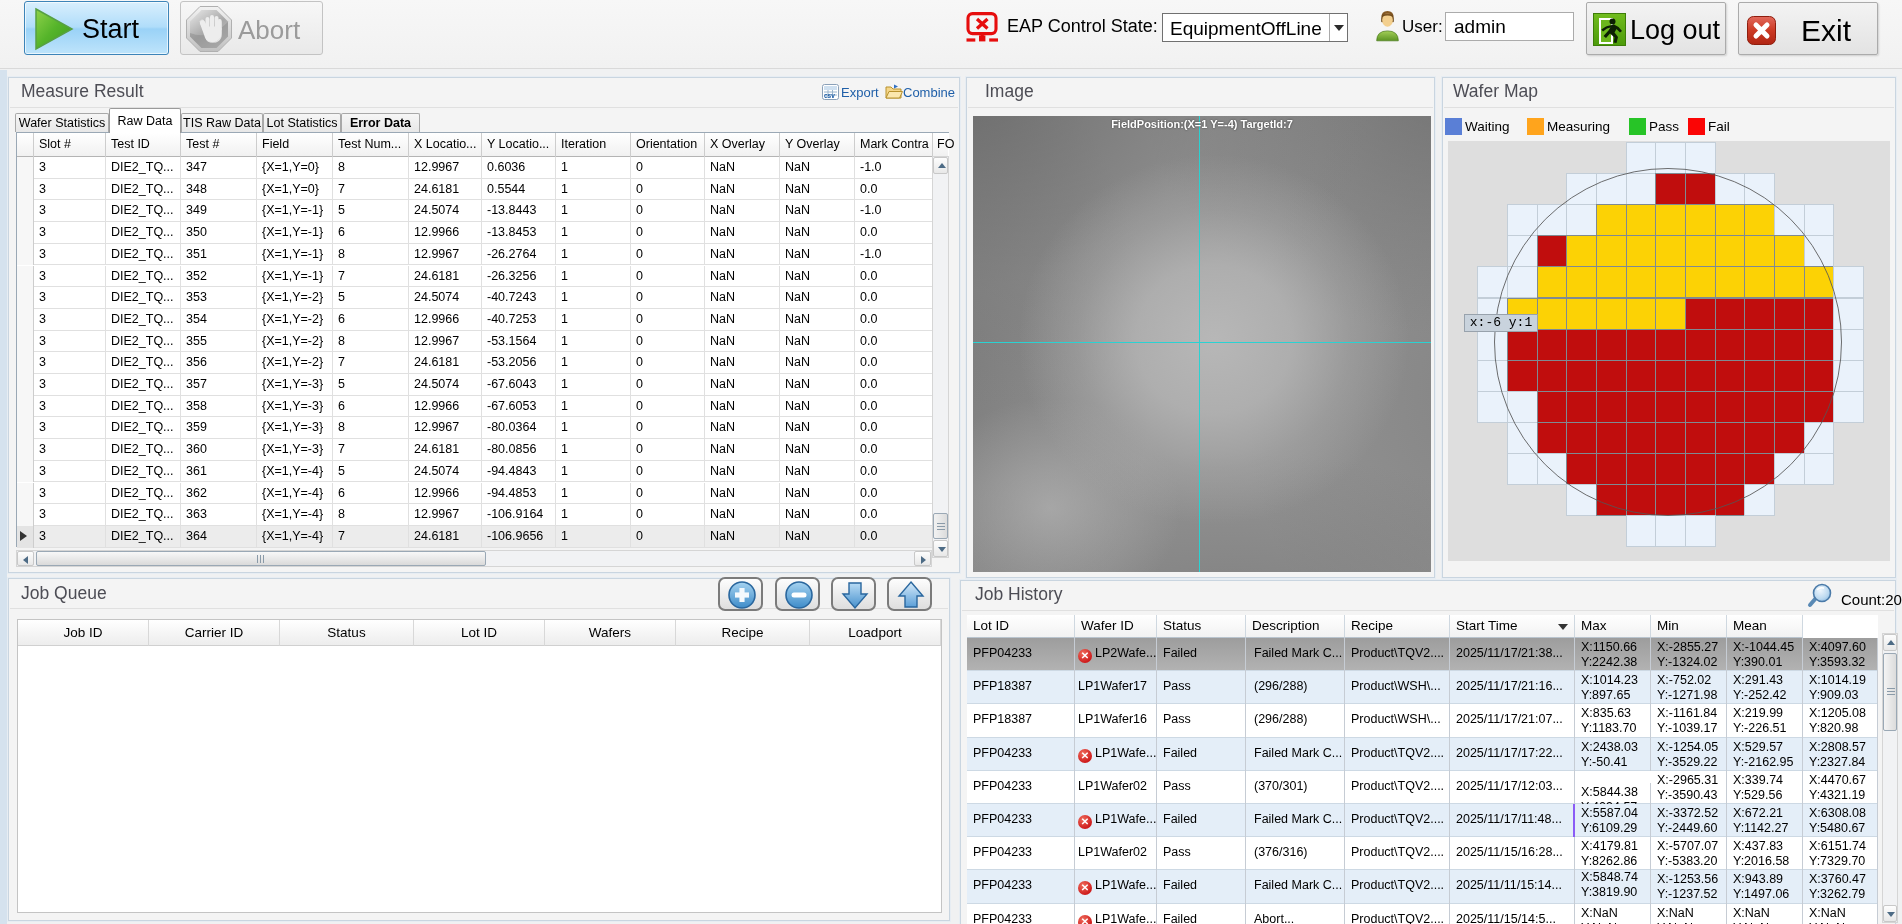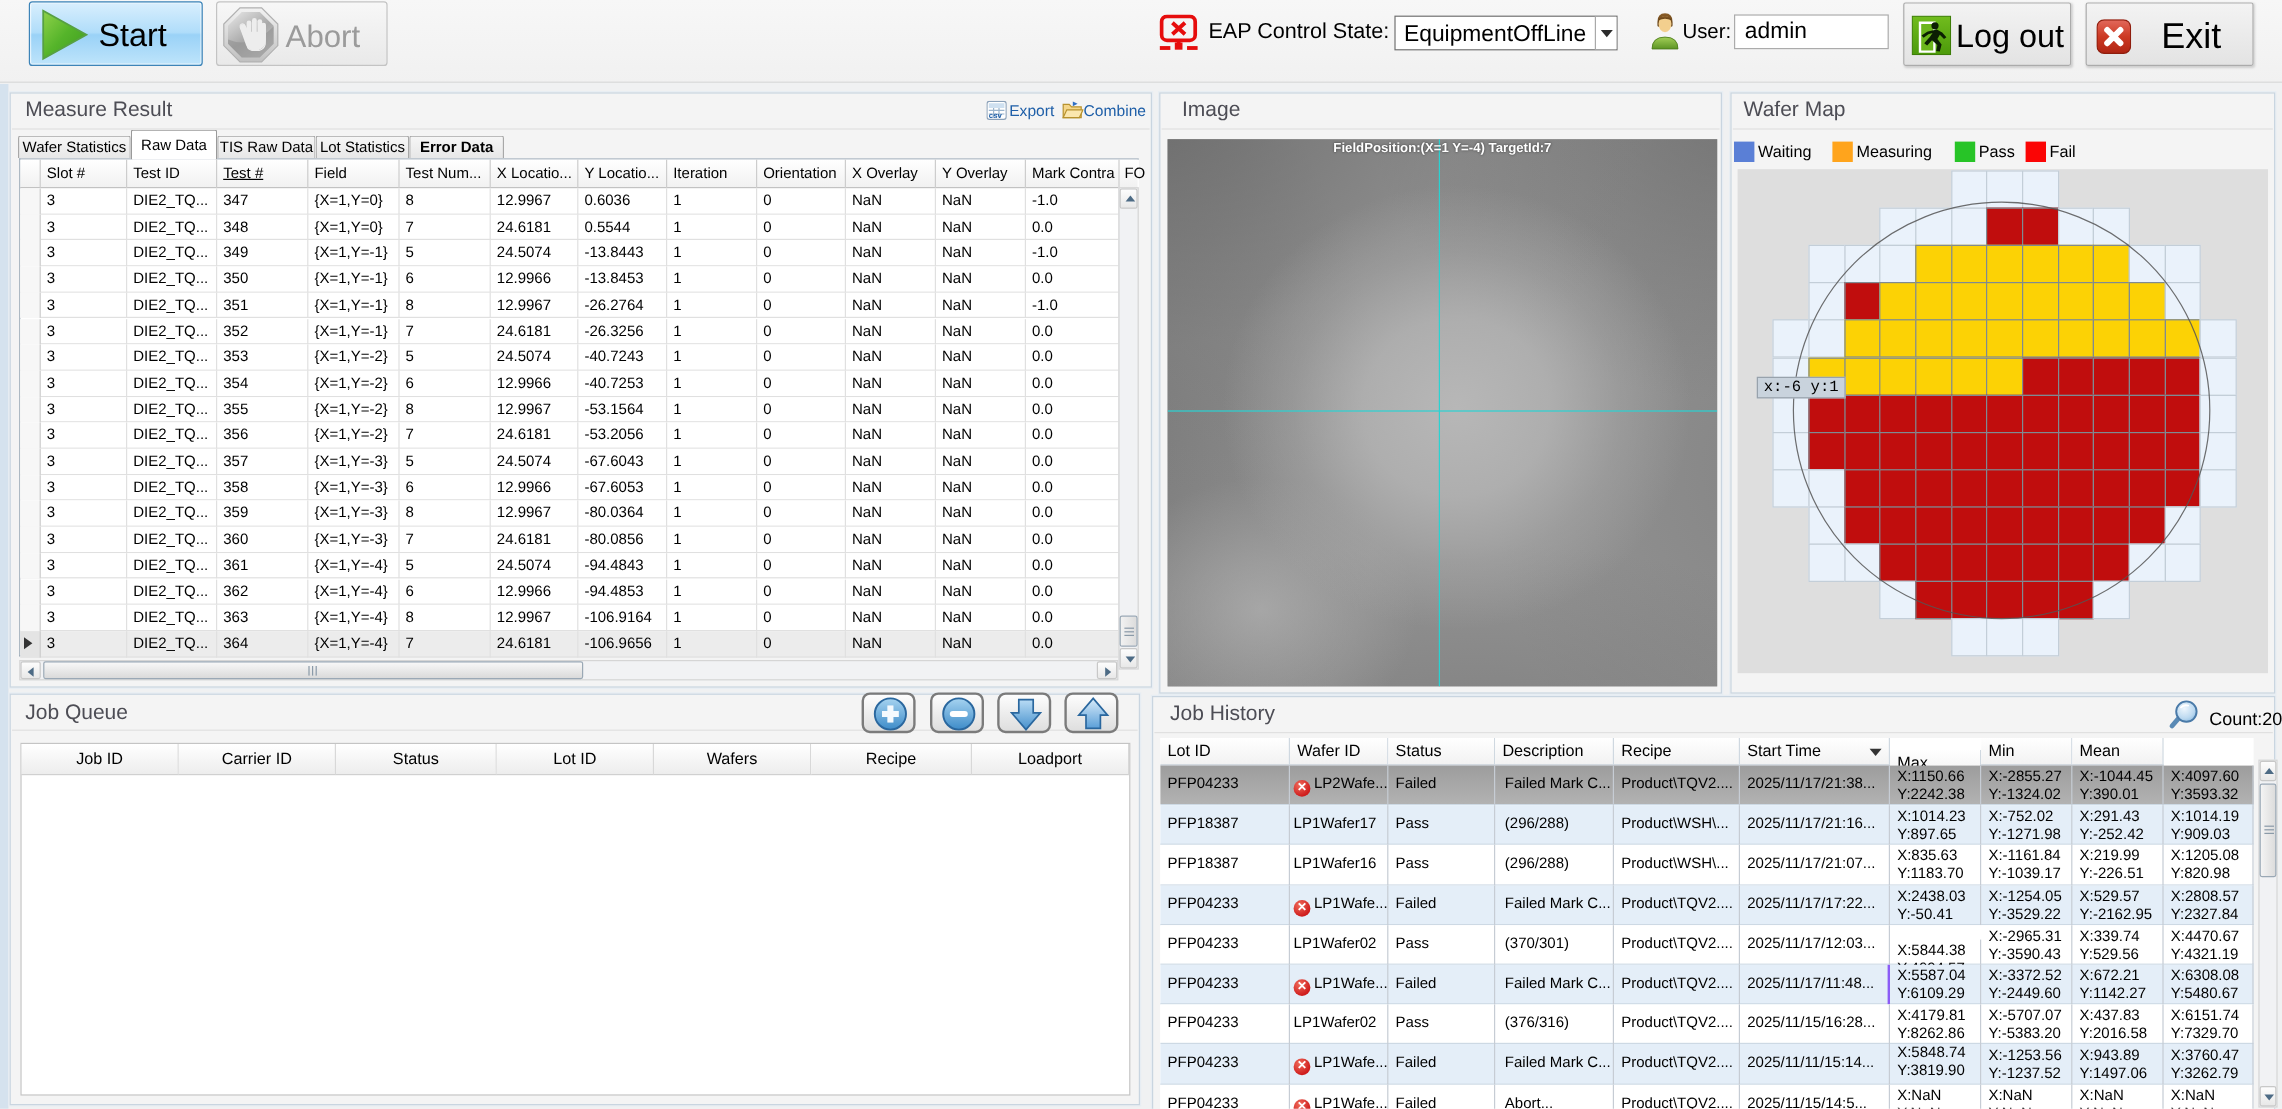--- a/index.html
+++ b/index.html
@@ -148,21 +148,21 @@
 <div class="abs" style="left:15px;top:113px;width:94px;height:19px;background:linear-gradient(#f6f6f6,#e7e7e7);border:1px solid #a8a8a8;border-bottom:none;border-radius:2px 2px 0 0;text-align:center;font-size:12.5px;line-height:18px;color:#000;">Wafer Statistics</div>
 <div class="abs" style="left:109px;top:108px;width:72px;height:25px;background:#fff;border:1px solid #9a9a9a;border-bottom:none;border-radius:2px 2px 0 0;z-index:5;text-align:center;font-size:12.5px;line-height:24px;color:#000;">Raw Data</div>
 <div class="abs" style="left:181px;top:113px;width:82px;height:19px;background:linear-gradient(#f6f6f6,#e7e7e7);border:1px solid #a8a8a8;border-bottom:none;border-radius:2px 2px 0 0;text-align:center;font-size:12.5px;line-height:18px;color:#000;">TIS Raw Data</div>
 <div class="abs" style="left:263px;top:113px;width:78px;height:19px;background:linear-gradient(#f6f6f6,#e7e7e7);border:1px solid #a8a8a8;border-bottom:none;border-radius:2px 2px 0 0;text-align:center;font-size:12.5px;line-height:18px;color:#000;">Lot Statistics</div>
 <div class="abs" style="left:341px;top:113px;width:79px;height:19px;background:linear-gradient(#f6f6f6,#e7e7e7);border:1px solid #a8a8a8;border-bottom:none;border-radius:2px 2px 0 0;text-align:center;font-size:12.5px;line-height:18px;color:#000;font-weight:bold;">Error Data</div>
 <div class="abs" style="left:16px;top:132px;width:933px;height:415px;background:#fff;border:1px solid #9aa8b5;border-right:none;">
 <div class="abs" style="left:0;top:0;width:931px;height:24px;background:linear-gradient(#ffffff,#f1f1f1);border-bottom:1px solid #b4b4b4;"></div>
 <div class="abs" style="left:0px;top:0;width:17px;height:24px;border-right:1px solid #cdcdcd;font-size:12.5px;line-height:23px;padding-left:5px;white-space:nowrap;overflow:hidden;"></div>
 <div class="abs" style="left:17px;top:0;width:72px;height:24px;border-right:1px solid #cdcdcd;font-size:12.5px;line-height:23px;padding-left:5px;white-space:nowrap;overflow:hidden;">Slot #</div>
 <div class="abs" style="left:89px;top:0;width:75px;height:24px;border-right:1px solid #cdcdcd;font-size:12.5px;line-height:23px;padding-left:5px;white-space:nowrap;overflow:hidden;">Test ID</div>
-<div class="abs" style="left:164px;top:0;width:76px;height:24px;border-right:1px solid #cdcdcd;font-size:12.5px;line-height:23px;padding-left:5px;white-space:nowrap;overflow:hidden;text-decoration:underline;">Test #</div>
+<div class="abs" style="left:164px;top:0;width:76px;height:24px;border-right:1px solid #cdcdcd;font-size:12.5px;line-height:23px;padding-left:5px;white-space:nowrap;overflow:hidden;">Test #</div>
 <div class="abs" style="left:240px;top:0;width:76px;height:24px;border-right:1px solid #cdcdcd;font-size:12.5px;line-height:23px;padding-left:5px;white-space:nowrap;overflow:hidden;">Field</div>
 <div class="abs" style="left:316px;top:0;width:76px;height:24px;border-right:1px solid #cdcdcd;font-size:12.5px;line-height:23px;padding-left:5px;white-space:nowrap;overflow:hidden;">Test Num...</div>
 <div class="abs" style="left:392px;top:0;width:73px;height:24px;border-right:1px solid #cdcdcd;font-size:12.5px;line-height:23px;padding-left:5px;white-space:nowrap;overflow:hidden;">X Locatio...</div>
 <div class="abs" style="left:465px;top:0;width:74px;height:24px;border-right:1px solid #cdcdcd;font-size:12.5px;line-height:23px;padding-left:5px;white-space:nowrap;overflow:hidden;">Y Locatio...</div>
 <div class="abs" style="left:539px;top:0;width:75px;height:24px;border-right:1px solid #cdcdcd;font-size:12.5px;line-height:23px;padding-left:5px;white-space:nowrap;overflow:hidden;">Iteration</div>
 <div class="abs" style="left:614px;top:0;width:74px;height:24px;border-right:1px solid #cdcdcd;font-size:12.5px;line-height:23px;padding-left:5px;white-space:nowrap;overflow:hidden;">Orientation</div>
 <div class="abs" style="left:688px;top:0;width:75px;height:24px;border-right:1px solid #cdcdcd;font-size:12.5px;line-height:23px;padding-left:5px;white-space:nowrap;overflow:hidden;">X Overlay</div>
 <div class="abs" style="left:763px;top:0;width:75px;height:24px;border-right:1px solid #cdcdcd;font-size:12.5px;line-height:23px;padding-left:5px;white-space:nowrap;overflow:hidden;">Y Overlay</div>
 <div class="abs" style="left:838px;top:0;width:78px;height:24px;border-right:1px solid #cdcdcd;font-size:12.5px;line-height:23px;padding-left:5px;white-space:nowrap;overflow:hidden;">Mark Contra</div>
 <div class="abs" style="left:920px;top:0;width:13px;height:24px;font-size:12.5px;line-height:23px;">FO</div>
@@ -697,21 +697,21 @@
  <path d="M11.5 6.5 Q14 4 17.5 5" stroke="#fff" stroke-width="1.6" fill="none" stroke-linecap="round"></path>
 </svg>
 <div class="abs" style="left:1841px;top:591px;font-size:15px;color:#000;">Count:20</div>
 <div class="abs" style="left:967px;top:615px;width:911px;height:312px;background:#fff;">
 <div class="abs" style="left:0px;top:0;width:108px;height:23px;background:linear-gradient(#ffffff,#f2f2f2);border-right:1px solid #cfd8e0;border-bottom:1px solid #b9c4ce;font-size:13.5px;line-height:22px;padding-left:6px;">Lot ID</div>
 <div class="abs" style="left:108px;top:0;width:82px;height:23px;background:linear-gradient(#ffffff,#f2f2f2);border-right:1px solid #cfd8e0;border-bottom:1px solid #b9c4ce;font-size:13.5px;line-height:22px;padding-left:6px;">Wafer ID</div>
 <div class="abs" style="left:190px;top:0;width:89px;height:23px;background:linear-gradient(#ffffff,#f2f2f2);border-right:1px solid #cfd8e0;border-bottom:1px solid #b9c4ce;font-size:13.5px;line-height:22px;padding-left:6px;">Status</div>
 <div class="abs" style="left:279px;top:0;width:99px;height:23px;background:linear-gradient(#ffffff,#f2f2f2);border-right:1px solid #cfd8e0;border-bottom:1px solid #b9c4ce;font-size:13.5px;line-height:22px;padding-left:6px;">Description</div>
 <div class="abs" style="left:378px;top:0;width:105px;height:23px;background:linear-gradient(#ffffff,#f2f2f2);border-right:1px solid #cfd8e0;border-bottom:1px solid #b9c4ce;font-size:13.5px;line-height:22px;padding-left:6px;">Recipe</div>
 <div class="abs" style="left:483px;top:0;width:125px;height:23px;background:linear-gradient(#ffffff,#f2f2f2);border-right:1px solid #cfd8e0;border-bottom:1px solid #b9c4ce;font-size:13.5px;line-height:22px;padding-left:6px;">Start Time<span style="position:absolute;right:6px;top:9px;width:0;height:0;border-left:5px solid transparent;border-right:5px solid transparent;border-top:6px solid #333;"></span></div>
-<div class="abs" style="left:608px;top:0;width:76px;height:23px;background:linear-gradient(#ffffff,#f2f2f2);border-right:1px solid #cfd8e0;border-bottom:1px solid #b9c4ce;font-size:13.5px;line-height:22px;padding-left:6px;margin-top:10px;">Max</div>
+<div class="abs" style="left:608px;top:0;width:76px;height:23px;background:linear-gradient(#ffffff,#f2f2f2);border-right:1px solid #cfd8e0;border-bottom:1px solid #b9c4ce;font-size:13.5px;line-height:22px;padding-left:6px;">Max</div>
 <div class="abs" style="left:684px;top:0;width:76px;height:23px;background:linear-gradient(#ffffff,#f2f2f2);border-right:1px solid #cfd8e0;border-bottom:1px solid #b9c4ce;font-size:13.5px;line-height:22px;padding-left:6px;">Min</div>
 <div class="abs" style="left:760px;top:0;width:76px;height:23px;background:linear-gradient(#ffffff,#f2f2f2);border-right:1px solid #cfd8e0;border-bottom:1px solid #b9c4ce;font-size:13.5px;line-height:22px;padding-left:6px;">Mean</div>
 <div class="abs" style="left:836px;top:0;width:75px;height:23px;background:linear-gradient(#ffffff,#f2f2f2);border-right:1px solid #cfd8e0;border-bottom:1px solid #b9c4ce;font-size:13.5px;line-height:22px;padding-left:6px;margin-top:36px;">3Sigma</div>
 <div class="abs" style="left:0;top:23.0px;width:911px;height:33.2px;background:linear-gradient(#9d9d9d,#b2b2b2);border-bottom:1px solid #cdd9e4;">
 <div class="abs" style="left:0px;top:0;width:108px;height:33.2px;border-right:1px solid #c6ccd4;overflow:hidden;">
         <div style="font-size:12.5px;padding:8px 0 0 6px;">PFP04233</div>
       </div>
 <div class="abs" style="left:108px;top:0;width:82px;height:33.2px;border-right:1px solid #c6ccd4;overflow:hidden;">
         <div style="font-size:12.5px;padding:8px 0 0 3px;white-space:nowrap;"><span style="display:inline-block;width:14px;height:14px;border-radius:50%;background:radial-gradient(circle at 35% 30%,#ef6a5a,#cf1d1d 70%);color:#fff;font-size:10px;font-weight:bold;text-align:center;line-height:14px;vertical-align:-2px;margin-right:3px;">✕</span>LP2Wafe...</div>
       </div>

